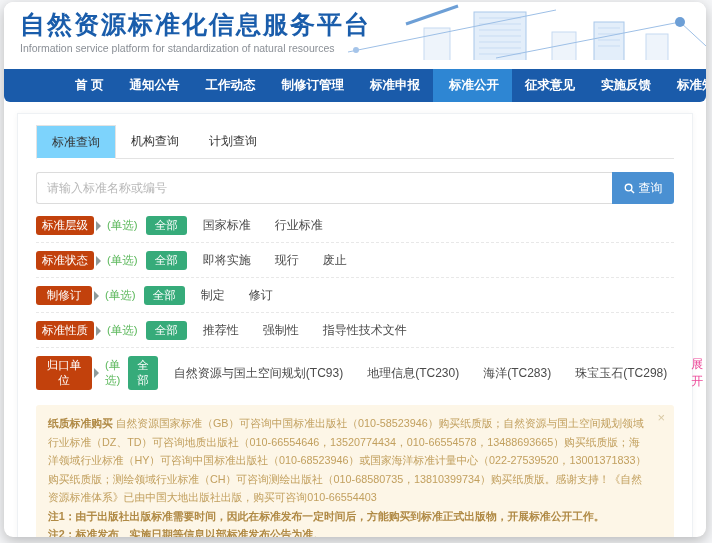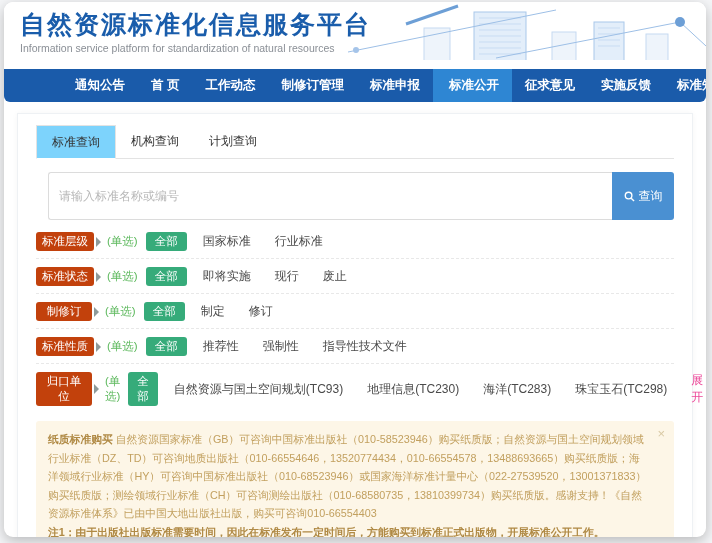--- a/index.html
+++ b/index.html
@@ -29,21 +29,21 @@
     box-shadow:0 0 6px rgba(0,0,0,.04); padding:10px 18px 12px 18px; }
 
   
   .tabs { display:flex; border-bottom:1px solid #e3e3e3; }
   .tab { font-size:12px; color:#333; padding:8px 15px 7px 15px; cursor:pointer;
     position:relative; top:1px; white-space:nowrap; }
   .tab.active { border:1px solid #e3e3e3; border-bottom:1px solid #fff; background:#7dd3fc;
     font-weight:normal; }
 
   
-  .searchbar { display:flex; margin:13px 0 4px 12px; height:48px;border-radius:8px; }
+  .searchbar { display:flex; margin:13px 0 4px 0; height:32px;border-radius:8px; }
   .search-input { flex:1; border:1px solid #dcdcdc; border-right:none;
     border-radius:3px 0 0 3px; padding:0 10px; font-size:12px; color:#333; outline:none; }
   .search-input::placeholder { color:#b8b8b8; }
   .search-btn { width:62px; background:#4a90d2; color:#fff; border:none;
     border-radius:0 3px 3px 0; font-size:12px; cursor:pointer;
     display:flex; align-items:center; justify-content:center; gap:4px; }
 
   
   .filter-row { display:flex; align-items:center; padding:8px 0 7px 0;
     border-bottom:1px dashed #e8e8e8; font-size:12px; }
@@ -105,22 +105,22 @@
       <circle cx="334" cy="20" r="5" fill="#6d9fd6"></circle>
       <circle cx="10" cy="48" r="3" fill="#a5c4e9"></circle>
     </svg>
     <div class="title-block">
       <div class="site-title">自然资源标准化信息服务平台</div>
       <div class="site-subtitle">Information service platform for standardization of natural resources</div>
     </div>
   </header>
 
   <nav class="navbar">
+      <div class="nav-item">首 页</div>
       <div class="nav-item">通知公告</div>
-      <div class="nav-item">首 页</div>
       <div class="nav-item">工作动态</div>
       <div class="nav-item">制修订管理</div>
       <div class="nav-item">标准申报</div>
       <div class="nav-item active">标准公开</div>
       <div class="nav-item">征求意见</div>
       <div class="nav-item">实施反馈</div>
       <div class="nav-item">标准知识</div>
     </nav>
 
   <main class="card">

